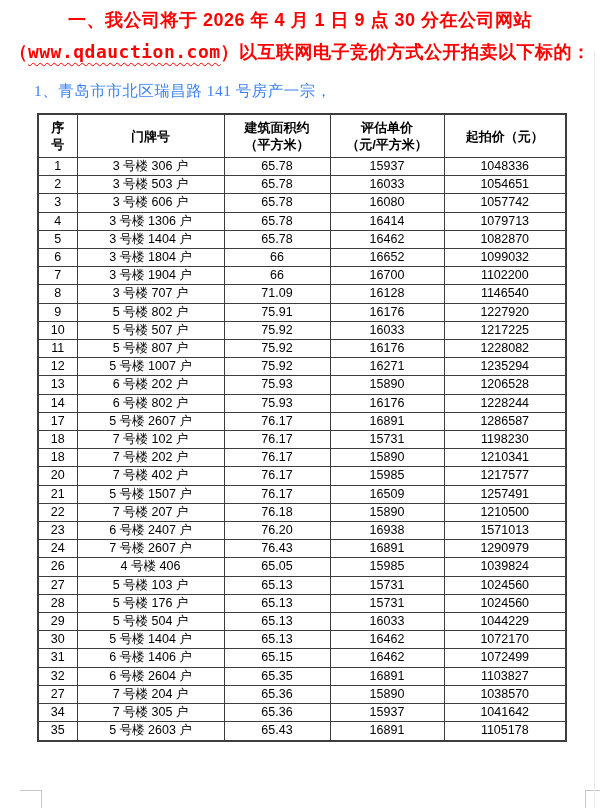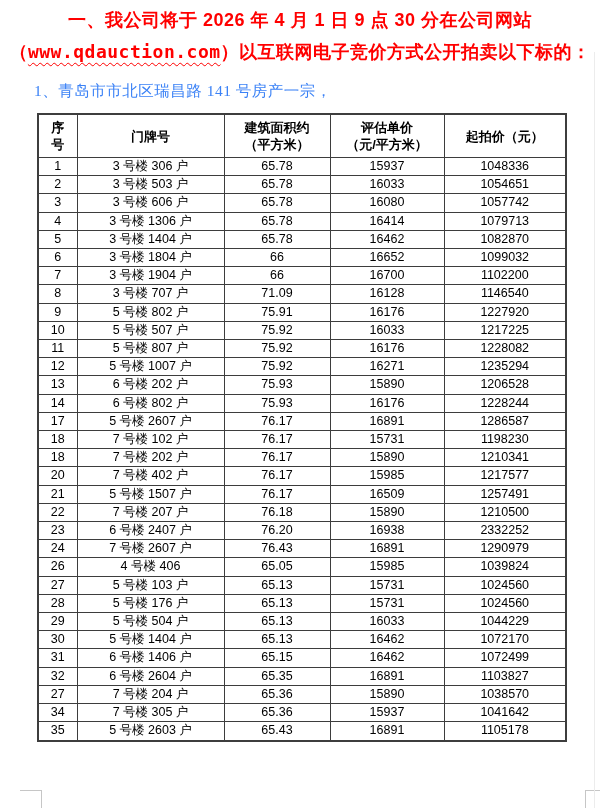--- a/index.html
+++ b/index.html
@@ -225,21 +225,21 @@
           <td>7 号楼 207 户</td>
           <td>76.18</td>
           <td>15890</td>
           <td>1210500</td>
         </tr>
         <tr>
           <td>23</td>
           <td>6 号楼 2407 户</td>
           <td>76.20</td>
           <td>16938</td>
-          <td>2332252</td>
+          <td>1571013</td>
         </tr>
         <tr>
           <td>24</td>
           <td>7 号楼 2607 户</td>
           <td>76.43</td>
           <td>16891</td>
           <td>1290979</td>
         </tr>
         <tr>
           <td>26</td>

